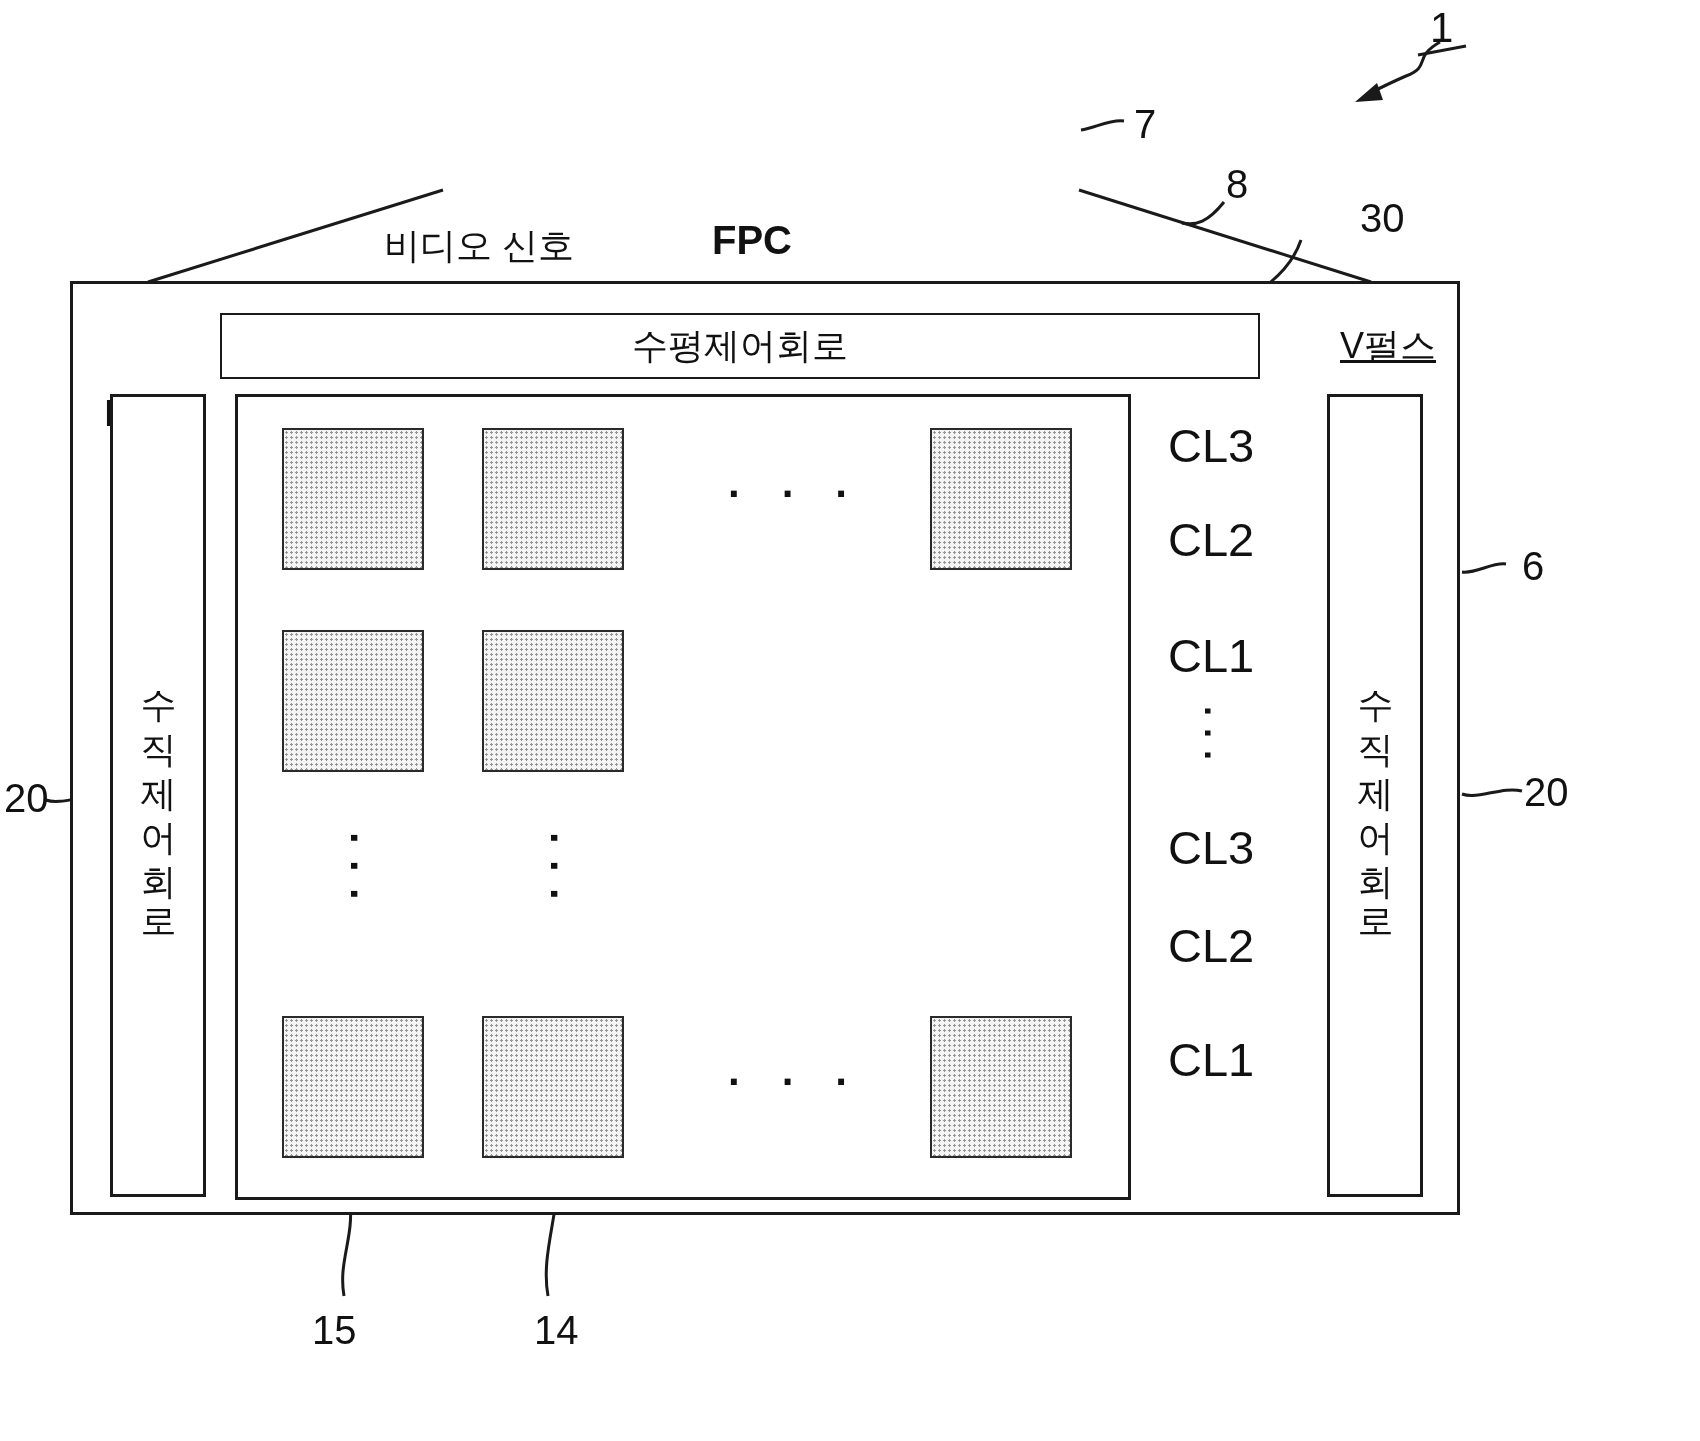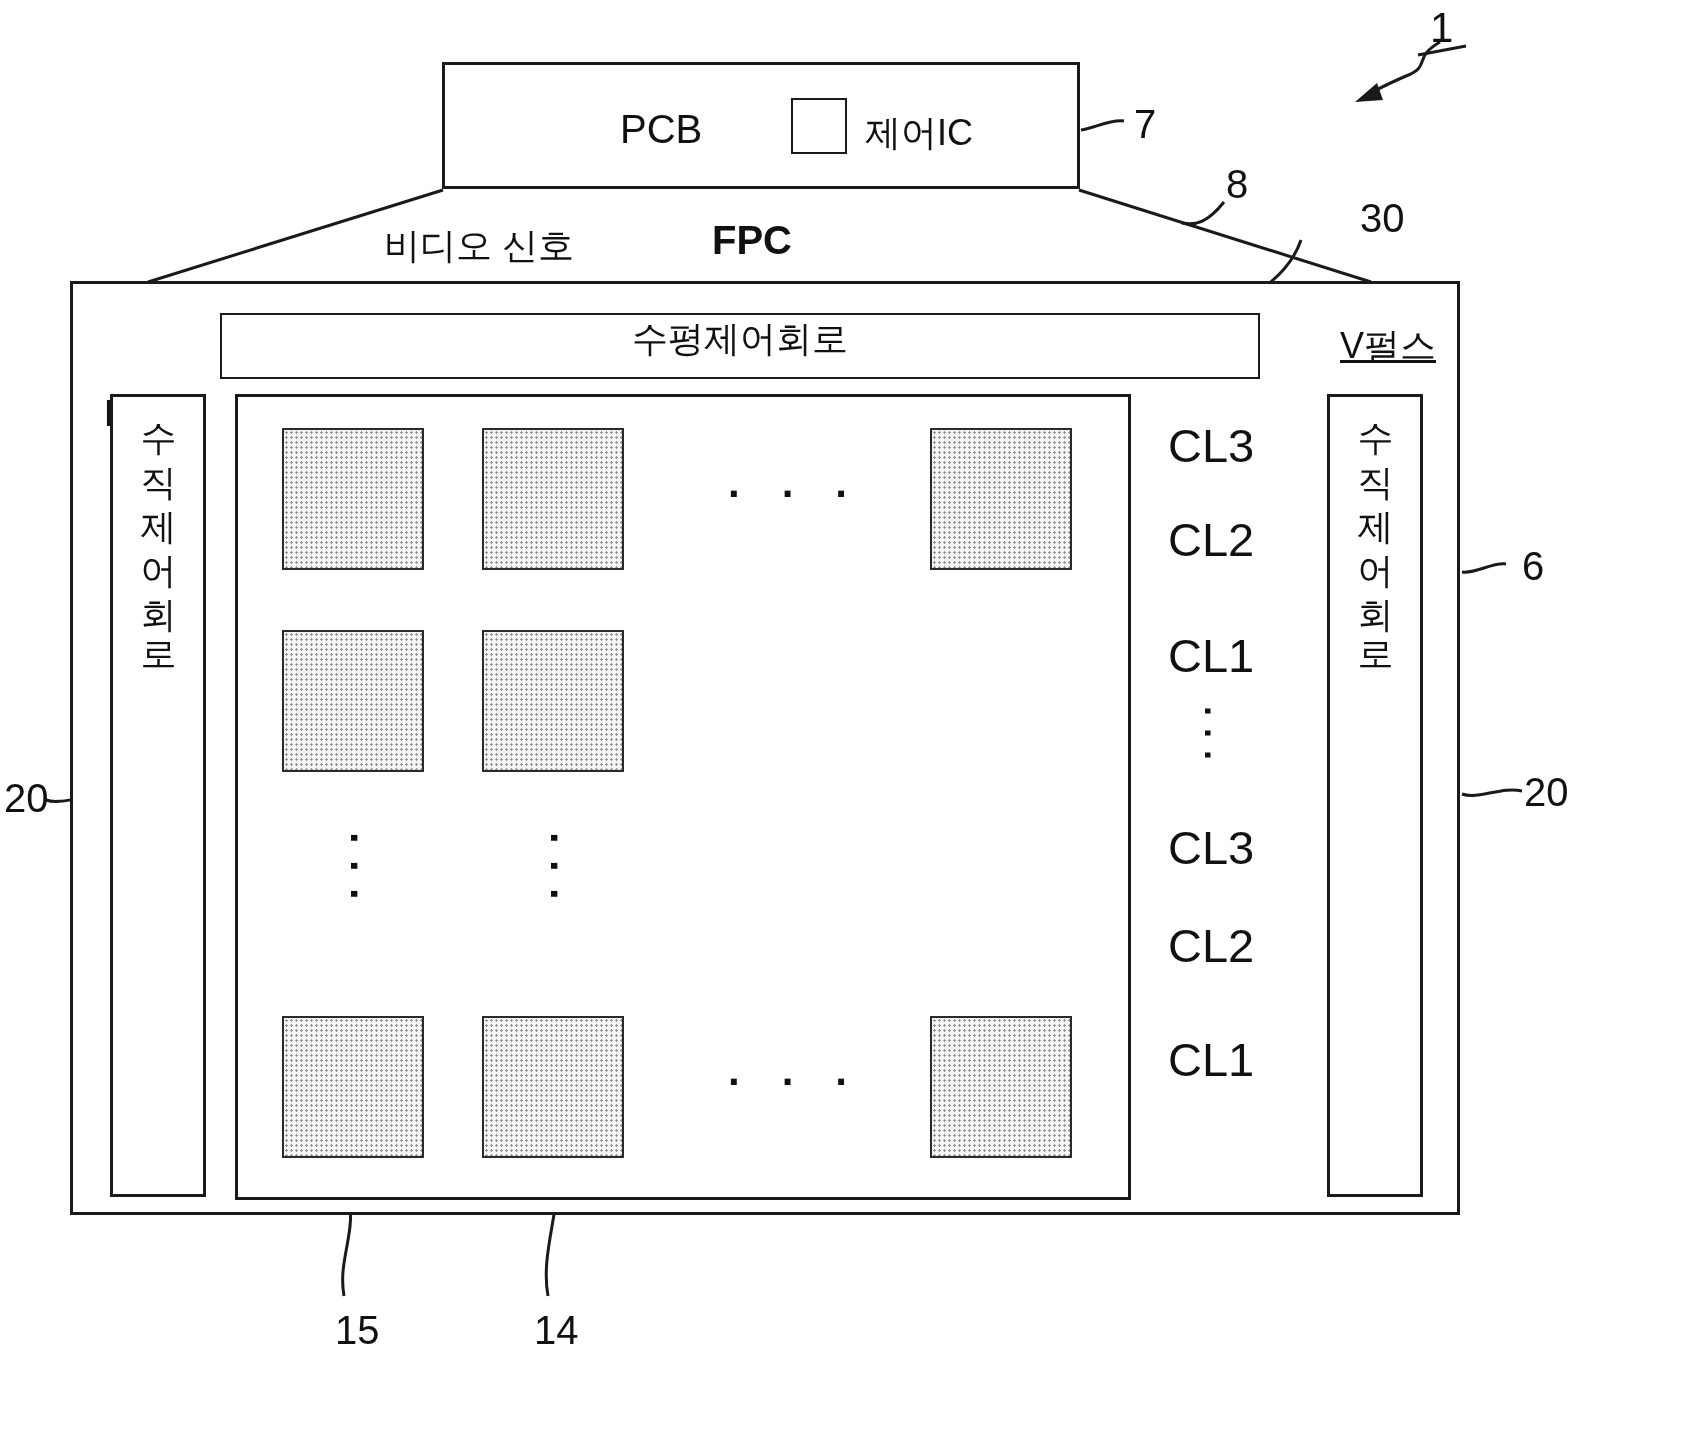--- a/index.html
+++ b/index.html
@@ -15,21 +15,21 @@
   .box{border:3px solid #1a1a1a;background:#fff;box-sizing:border-box;}
   .thinbox{border:2.5px solid #1a1a1a;background:#fff;box-sizing:border-box;}
   .label{font-size:36px;color:#111;white-space:nowrap;}
   .big{font-size:40px;}
   .ref{font-size:40px;color:#111;white-space:nowrap;}
   .cl{font-size:47px;color:#111;white-space:nowrap;}
   .vtext{
     writing-mode:vertical-rl;text-orientation:upright;
     font-size:36px;letter-spacing:8px;white-space:nowrap;
   }
-  .center{display:flex;justify-content:center;}
+  .center{display:flex;align-items:center;justify-content:center;}
   .pixel-block{
     width:142px;height:142px;box-sizing:border-box;
     border:2px solid #2a2a2a;
     background-color:#f4f4f4;
     background-image:radial-gradient(circle,#969696 1.1px, transparent 1.35px);
     background-size:5px 5px;
   }
   .hdots{font-size:42px;font-weight:bold;letter-spacing:14px;white-space:nowrap;}
   .vdots{
     writing-mode:vertical-rl;
@@ -97,25 +97,20 @@
       </g>
 
       <g stroke-width="3">
         <line x1="1418" y1="55" x2="1466" y2="46"></line>
         <path d="M 1440,42 C 1412,58 1432,66 1406,76 C 1392,82 1380,88 1368,94"></path>
       </g>
       <polygon points="1355,102 1377,83 1383,100" fill="#1a1a1a" stroke="none"></polygon>
     </g>
   </svg>
 
-  <div class="abs box" style="left:442px;top:62px;width:638px;height:127px;">
-    <div class="abs big" style="left:175px;top:42px;">PCB</div>
-    <div class="abs thinbox" style="left:346px;top:33px;width:56px;height:56px;"></div>
-    <div class="abs label" style="left:420px;top:44px;">제어IC</div>
-  </div>
   <div class="abs ref" style="left:1134px;top:102px;">7</div>
 
   <div class="abs ref" style="left:1430px;top:4px;font-size:42px;">1</div>
 
   <div class="abs label" style="left:372px;top:222px;margin-left:12px;">비디오 신호</div>
   <div class="abs big" style="left:712px;top:218px;font-weight:bold;">FPC</div>
   <div class="abs ref" style="left:1226px;top:162px;">8</div>
   <div class="abs ref" style="left:1360px;top:196px;">30</div>
 
   <div class="abs box" style="left:70px;top:281px;width:1390px;height:934px;"></div>
@@ -156,16 +151,16 @@
 
   <div class="abs cl" style="left:1168px;top:418px;">CL3</div>
   <div class="abs cl" style="left:1168px;top:512px;">CL2</div>
   <div class="abs cl" style="left:1168px;top:628px;">CL1</div>
   <div class="abs vdots" style="left:1186px;top:706px;font-size:36px;letter-spacing:10px;">···</div>
 
   <div class="abs cl" style="left:1168px;top:820px;">CL3</div>
   <div class="abs cl" style="left:1168px;top:918px;">CL2</div>
   <div class="abs cl" style="left:1168px;top:1032px;">CL1</div>
 
-  <div class="abs ref" style="left:335px;top:1308px;">15</div>
+  <div class="abs ref" style="left:312px;top:1308px;">15</div>
   <div class="abs ref" style="left:534px;top:1308px;">14</div>
 
 </div>
 
 </body></html>

